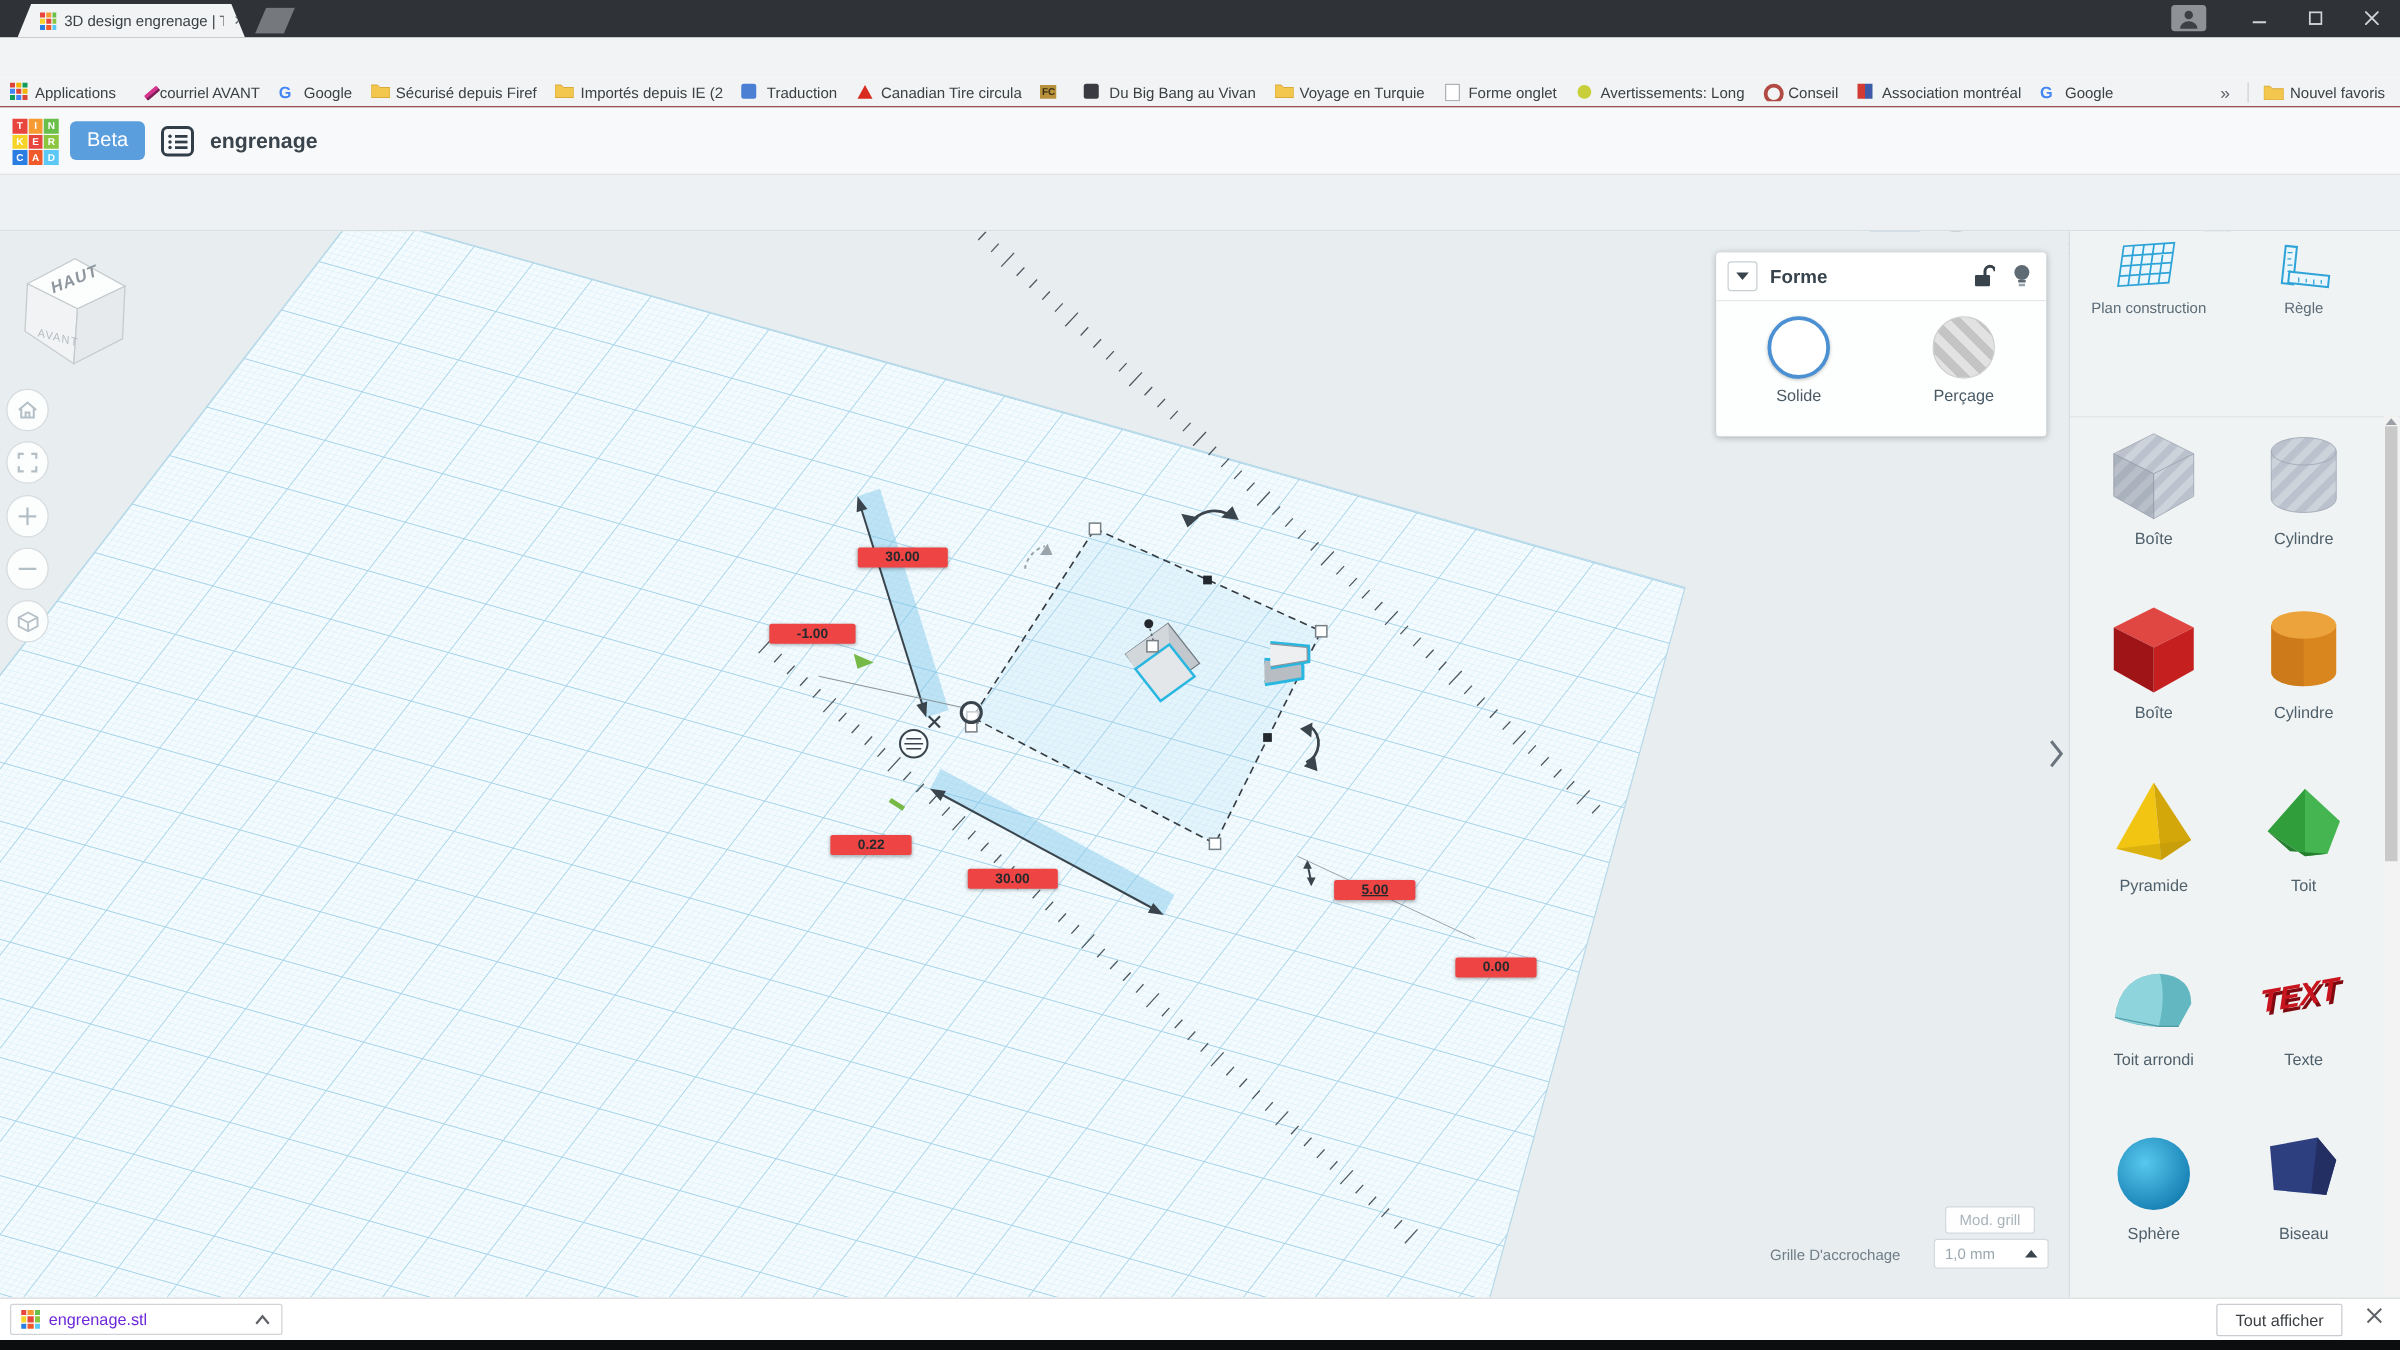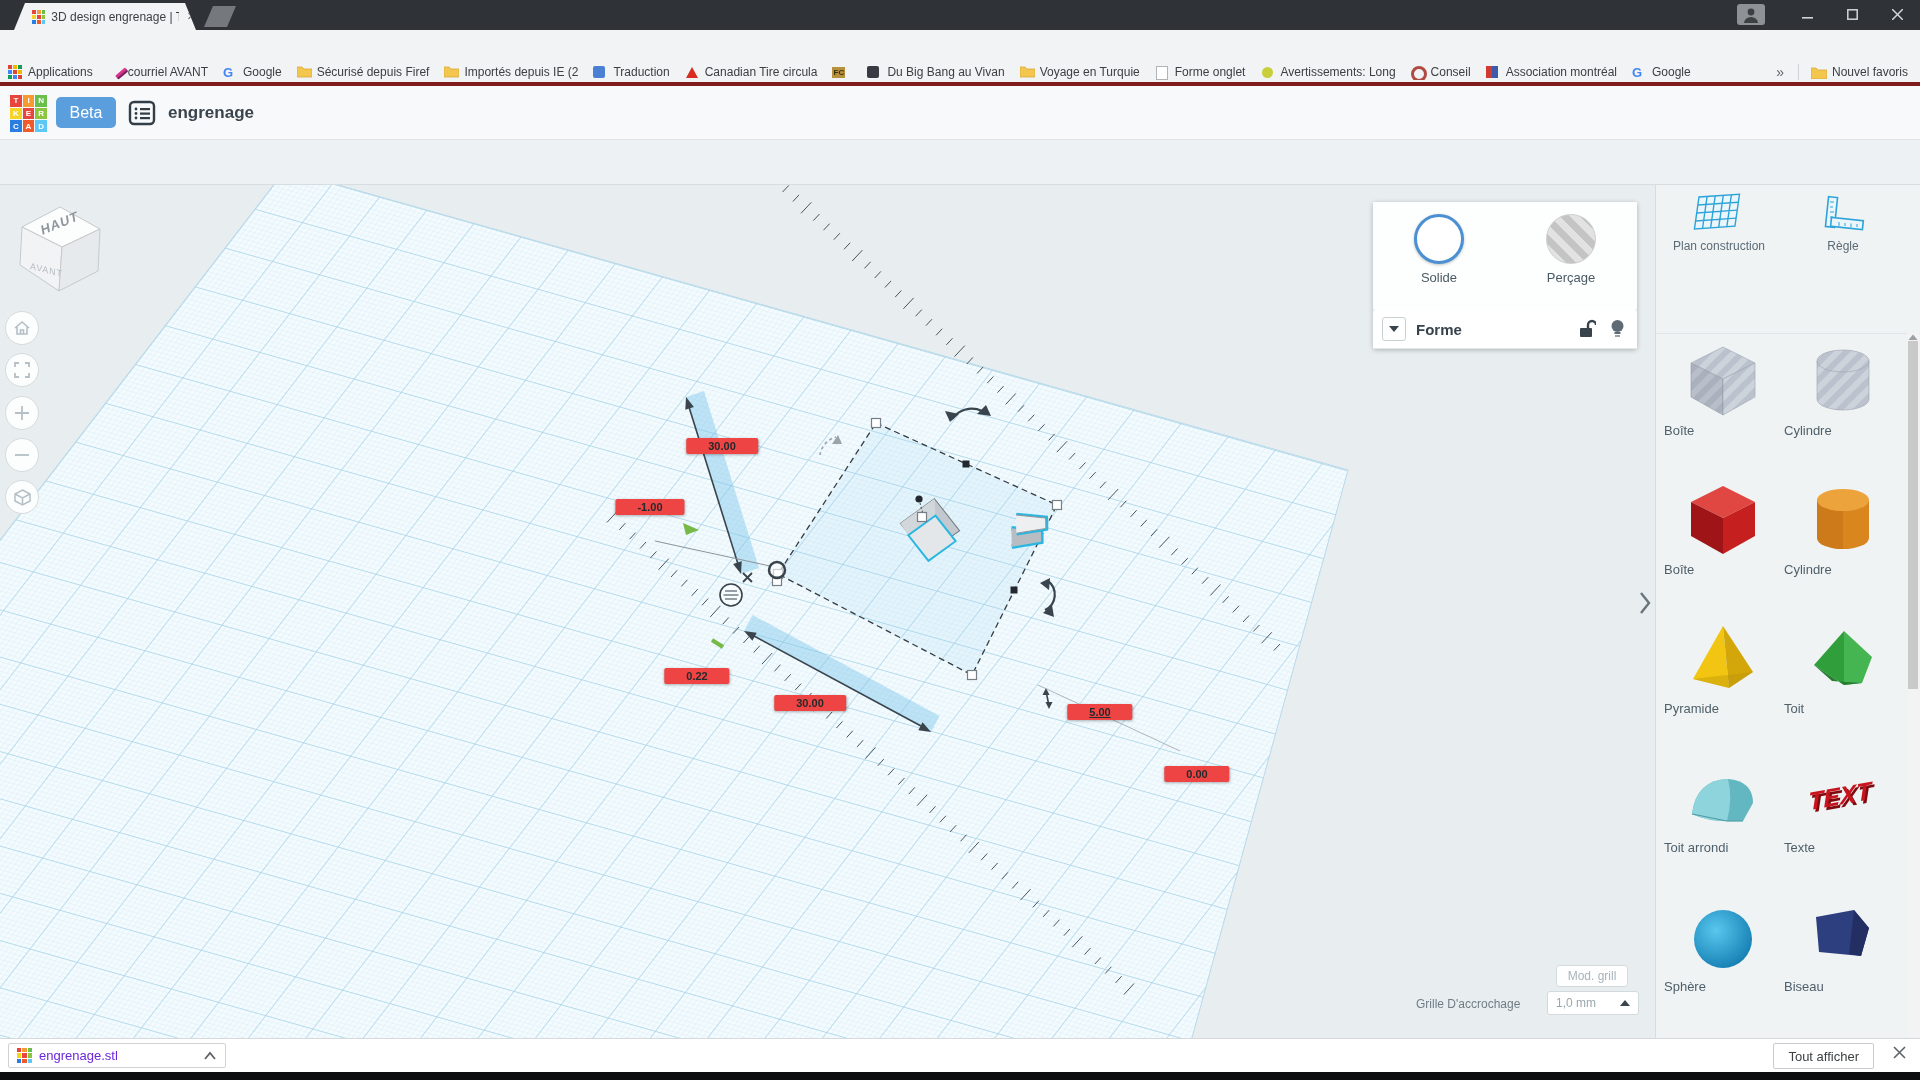--- a/index.html
+++ b/index.html
@@ -16,21 +16,21 @@
   #profilechip{position:absolute;left:1737px;top:4px;width:28px;height:21px;background:#8e9296;border-radius:3px;}
   .winbtn{position:absolute;top:0;width:45px;height:29px;display:flex;align-items:center;justify-content:center;}
   #urlbar{position:absolute;left:0;top:30px;width:1920px;height:32px;background:#f1f3f4;}
   .navic{position:absolute;top:36px;width:22px;height:22px;}
   #omnibox{position:absolute;left:100px;top:34px;width:1496px;height:24px;background:#fff;border:1px solid #d5d8db;
        border-radius:3px;box-sizing:border-box;display:flex;align-items:center;padding:0 10px;font-size:13px;}
   #omnibox .sec{color:#157f3d;font-weight:bold;margin:0 8px 0 6px;}
   #omnibox .sep{color:#d0d3d6;margin-right:8px;}
   #omnibox .host{color:#202124;}
   #omnibox .path{color:#868d93;}
-  #bookmarksbar{position:absolute;left:0;top:62px;width:1920px;height:24px;background:#f1f3f4;border-bottom:4px solid #7f1d1d;
+  #bookmarksbar{position:absolute;left:0;top:62px;width:1920px;height:24px;background:#f1f3f4;border-bottom:1px solid #7f1d1d;
        display:flex;align-items:center;box-sizing:border-box;}
   #bmlist{display:flex;align-items:center;padding-left:8px;flex:1;min-width:0;overflow:hidden;}
   .bm{display:flex;align-items:center;margin-right:15px;white-space:nowrap;font-size:12px;color:#3c4043;}
   .bm .bmi{width:15px;height:15px;margin-right:5px;position:relative;flex:none;}
   #bmright{display:flex;align-items:center;padding-right:12px;font-size:12px;color:#3c4043;}
   
   #appheader{position:absolute;left:0;top:86px;width:1920px;height:54px;background:#f8f9fa;border-bottom:1px solid #e0e4e7;box-sizing:border-box;}
   #tklogo{position:absolute;left:10px;top:9px;width:37px;height:37px;display:grid;grid-template-columns:repeat(3,1fr);gap:1px;}
   #tklogo div{display:flex;align-items:center;justify-content:center;color:#fff;font-size:8px;font-weight:bold;}
   #betabtn{position:absolute;left:56px;top:11px;width:60px;height:31px;background:#5a9ede;color:#fff;border:none;
@@ -77,21 +77,21 @@
   
   #sidebar{position:absolute;left:1655px;top:185px;width:265px;height:853px;background:#f0f3f4;border-left:1px solid #d6dcdf;box-sizing:border-box;}
   .sbtool{position:absolute;top:8px;width:110px;text-align:center;}
   .sbtool .lb{font-size:12px;color:#5b6b76;margin-top:4px;}
   #catbox{position:absolute;left:7px;top:78px;width:248px;height:60px;background:#fff;border:1px solid #dfe4e7;border-radius:4px;box-sizing:border-box;padding:7px 12px;}
   #catbox .brand{font-size:11px;color:#97a1a8;}
   #catbox .cat{font-size:17px;color:#39444c;margin-top:2px;}
   #catbox .caret{position:absolute;right:12px;top:26px;width:0;height:0;border-left:6px solid transparent;border-right:6px solid transparent;border-top:7px solid #39444c;}
   #sbdivider{position:absolute;left:0;top:148px;width:265px;height:1px;background:#e0e5e8;}
   #shapes{position:absolute;left:0;top:152px;width:250px;}
-  .tile{position:absolute;width:118px;}
+  .tile{position:absolute;width:118px;text-align:center;}
   .tile .lb{font-size:13px;color:#4e5f6a;margin-top:2px;}
   #sbscroll{position:absolute;right:1px;top:148px;width:12px;height:704px;background:#f3f3f3;}
   #sbthumb{position:absolute;left:1px;top:8px;width:10px;height:348px;background:#c9c9c9;}
   
   #shelf{position:absolute;left:0;top:1038px;width:1920px;height:34px;background:#fff;border-top:1px solid #d6d9db;box-sizing:border-box;}
   #chip{position:absolute;left:8px;top:4px;width:218px;height:25px;border:1px solid #d0d3d6;border-radius:2px;background:#fff;
        display:flex;align-items:center;padding:0 8px;box-sizing:border-box;}
   #chip .fn{font-size:13px;color:#6d28d9;margin-left:7px;flex:1;}
   #toutbtn{position:absolute;right:46px;top:4px;height:26px;padding:0 14px;background:#fff;border:1px solid #c9ccd0;border-radius:2px;
        font-size:13px;color:#3c4043;font-family:inherit;}
@@ -697,44 +697,44 @@
       <span style="width:0;height:0;border-left:5px solid transparent;border-right:5px solid transparent;border-bottom:6px solid #3a444c;"></span>
     </div>
     <div id="expander">
       <svg width="14" height="26">
           <path d="M3,3 L11,13 L3,23" fill="none" stroke="#6a747c" stroke-width="2.4"></path>
         </svg>
       </div>
   </div>
 
   <div id="formepanel">
+    <div id="fphead">
+      <div id="fpcaret">
+        <span style="width:0;height:0;border-left:5px solid transparent;border-right:5px solid transparent;border-top:6px solid #39434b;"></span>
+        </div>
+      <div id="fptitle">Forme</div>
+      <svg width="18" height="20" style="margin-right:14px;">
+        <rect x="2" y="9" width="12" height="9" rx="1" fill="#39434b"></rect>
+        <path d="M10,9 V6 a4,4 0 0 1 8,0" stroke="#39434b" stroke-width="2.4" fill="none"></path>
+        </svg>
+      <svg width="15" height="21" style="margin-right:12px;">
+        <circle cx="7.5" cy="7" r="6" fill="#5f6b74"></circle>
+          <rect x="4.5" y="13" width="6" height="2" fill="#5f6b74"></rect>
+          <rect x="5" y="16" width="5" height="2" fill="#98a2aa"></rect>
+        </svg>
+    </div>
     <div id="fpbody">
       <div class="fpopt">
         <div id="solidecirc"></div>
         <span>Solide</span>
       </div>
       <div class="fpopt">
         <div id="percagecirc"></div>
         <span>Perçage</span>
       </div>
-    </div>
-    <div id="fphead">
-      <div id="fpcaret">
-        <span style="width:0;height:0;border-left:5px solid transparent;border-right:5px solid transparent;border-top:6px solid #39434b;"></span>
-        </div>
-      <div id="fptitle">Forme</div>
-      <svg width="18" height="20" style="margin-right:14px;">
-        <rect x="2" y="9" width="12" height="9" rx="1" fill="#39434b"></rect>
-        <path d="M10,9 V6 a4,4 0 0 1 8,0" stroke="#39434b" stroke-width="2.4" fill="none"></path>
-        </svg>
-      <svg width="15" height="21" style="margin-right:12px;">
-        <circle cx="7.5" cy="7" r="6" fill="#5f6b74"></circle>
-          <rect x="4.5" y="13" width="6" height="2" fill="#5f6b74"></rect>
-          <rect x="5" y="16" width="5" height="2" fill="#98a2aa"></rect>
-        </svg>
     </div>
   </div>
 
   <div id="sidebar">
     <div class="sbtool" style="left:8px;">
       <svg width="52" height="42" style="margin:0 auto;">
         <g transform="translate(6,4) skewX(-12) rotate(-4)" stroke="#2ea3d8" stroke-width="1.4" fill="#eaf6fb">
           <rect x="0" y="0" width="40" height="32"></rect>
           <path d="M8,0 V32 M16,0 V32 M24,0 V32 M32,0 V32 M0,8 H40 M0,16 H40 M0,24 H40"></path>
         </g>

